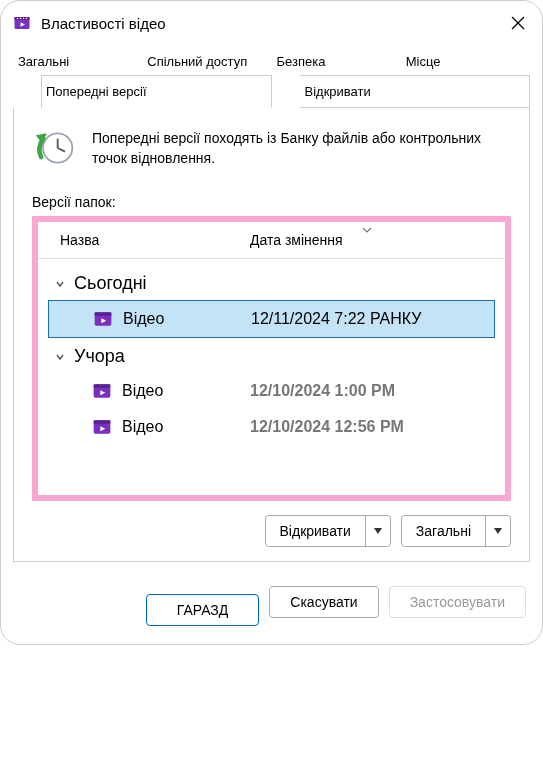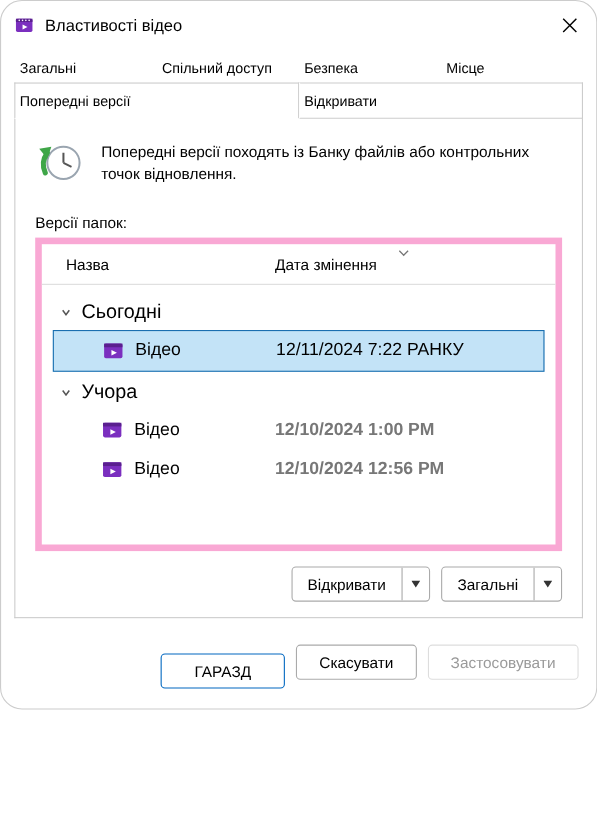--- a/index.html
+++ b/index.html
@@ -63,20 +63,21 @@
   .tab.upper {
     border-bottom: none;
   }
   .tab.active {
     border: 1px solid #ccc;
     border-bottom: 1px solid #fff;
     background: #fff;
   }
   .tabs-row.row2 .tab {
     padding: 8px 4px;
+    margin-left: 28px;
   }
   .tabs-row.row2 .tab:first-child {
     border: 1px solid #ccc;
     border-bottom: 1px solid #fff;
   }
   .tabs-row.row2 .tab:last-child {
     border-top: 1px solid #ccc;
     border-right: 1px solid #ccc;
     border-bottom: 1px solid #ccc;
   }

